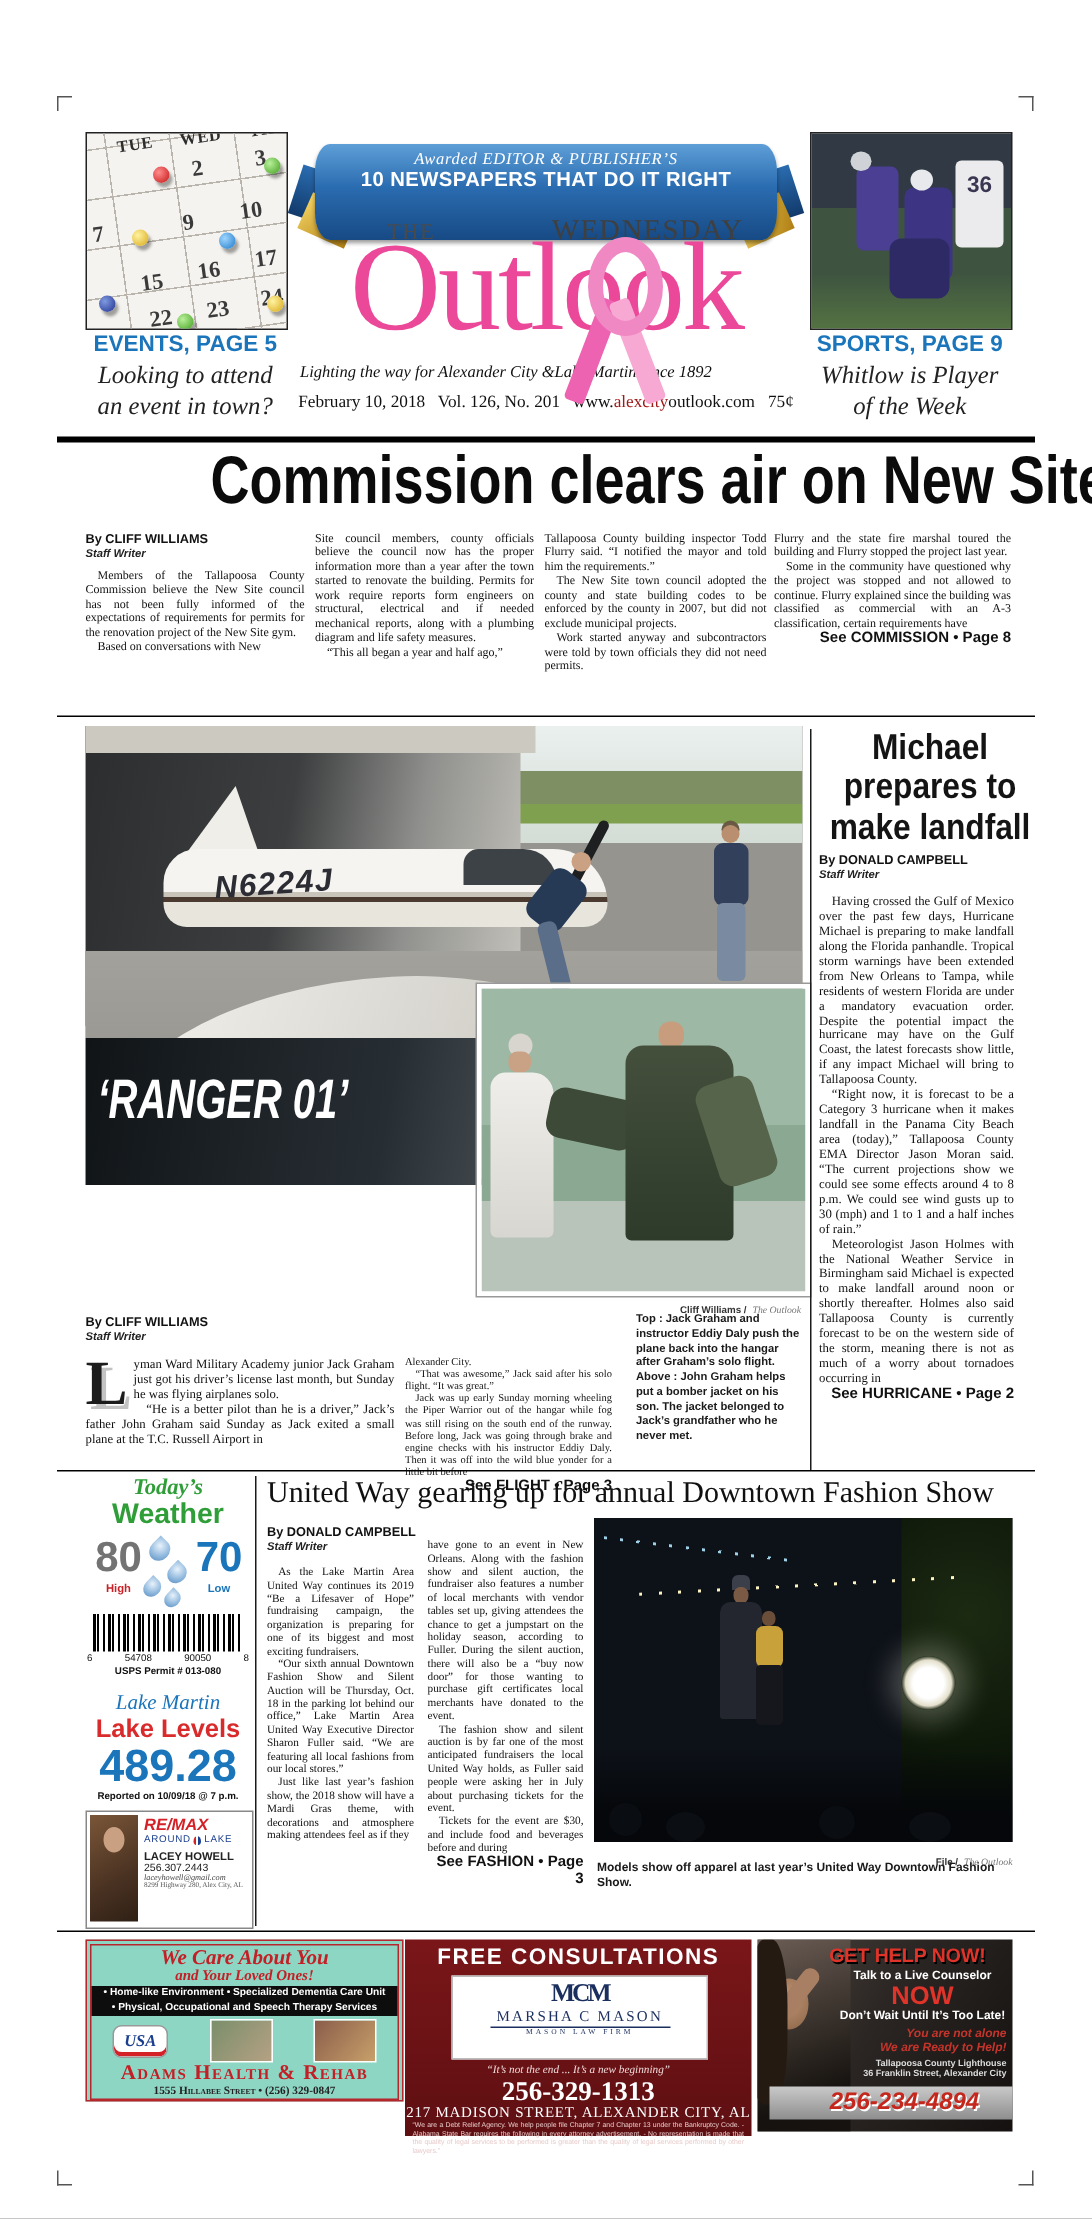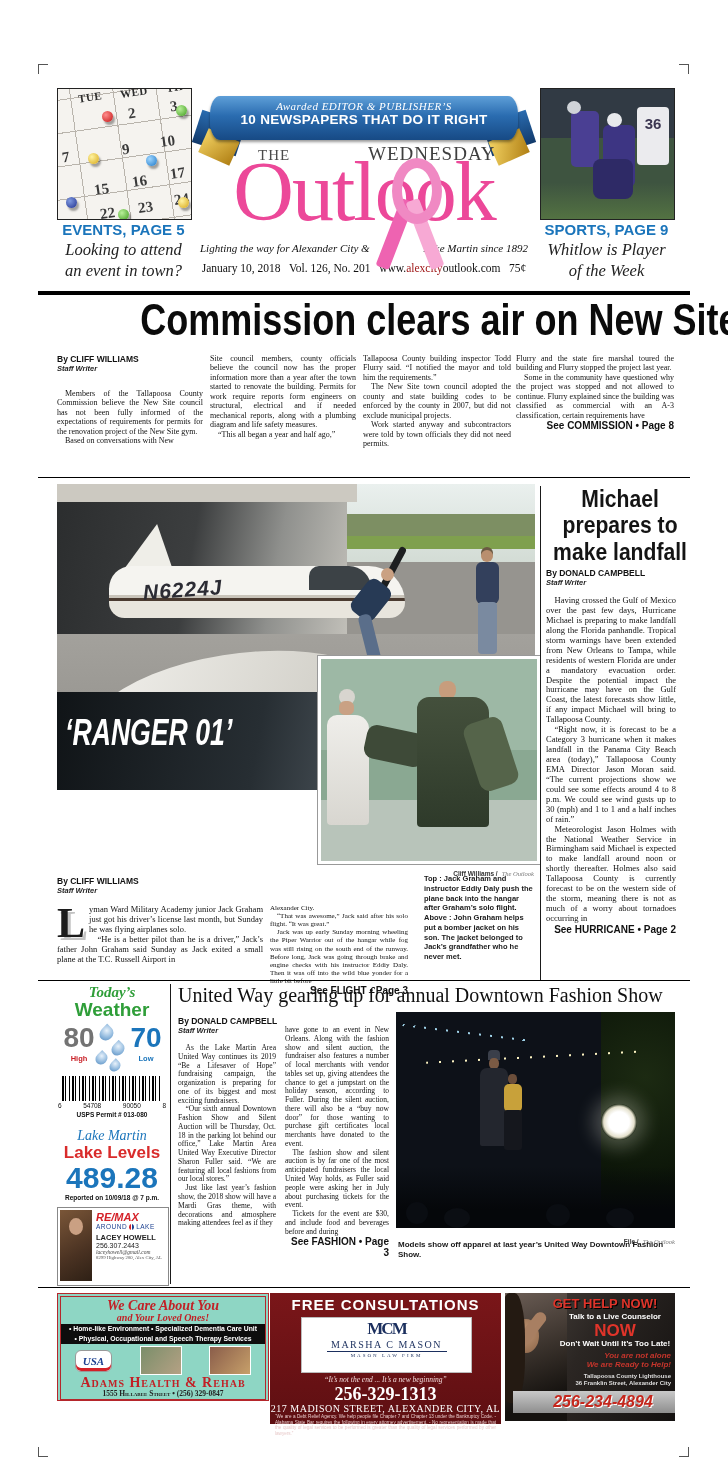--- a/index.html
+++ b/index.html
@@ -22,21 +22,21 @@
   .photo{position:absolute;overflow:hidden;}
   
   .cal{background:#f5f3ef;border:1px solid #222;}
   .calgrid{position:absolute;left:-20px;top:-14px;width:190px;height:180px;transform:rotate(-8deg);
     background-image:repeating-linear-gradient(0deg,transparent 0 32px,#b9b4ac 32px 33px),
                      repeating-linear-gradient(90deg,transparent 0 42px,#b9b4ac 42px 43px);}
   .calnum{position:absolute;font-weight:700;font-size:15px;color:#3a3a3a;transform:rotate(-8deg);}
   .calday{position:absolute;font-weight:700;font-size:11px;color:#2d2d2d;transform:rotate(-8deg);letter-spacing:.5px;}
   .pin{position:absolute;width:11px;height:11px;border-radius:50%;box-shadow:2px 3px 2px rgba(0,0,0,.35);}
   
-  .banner{position:absolute;left:14px;top:6px;width:308px;height:44px;border-radius:10px/18px;
+  .banner{position:absolute;left:14px;top:6px;width:308px;height:64px;border-radius:10px/18px;
     background:linear-gradient(#5e9fd8 0%,#2a6cb0 45%,#174a85 100%);box-shadow:0 2px 3px rgba(0,0,0,.4);}
   .banner-fold{position:absolute;width:46px;height:34px;background:linear-gradient(#2a6cb0,#123a6b);}
   .gold{position:absolute;width:34px;height:26px;background:linear-gradient(120deg,#f4d464,#b07f14);}
   .bline1{font-style:italic;font-size:11px;color:#fff;letter-spacing:.5px;}
   .bline2{font-family:"Liberation Sans",sans-serif;font-weight:800;font-size:13.5px;color:#fff;letter-spacing:.3px;}
   .nameplate{font-family:"Liberation Serif",serif;font-size:84px;line-height:1;color:#ec4899;letter-spacing:-2px;}
   .ribbon-loop{position:absolute;width:30px;height:46px;border:10px solid #f089c3;border-radius:50%;}
   .ribbon-leg{position:absolute;width:14px;height:72px;border-radius:3px;}
   .dateline{font-size:11.5px;color:#111;}
   .urlred{color:#a01a1a;}
@@ -139,41 +139,41 @@
     </div>
     <div class="abs serif" style="left:62px;top:57px;font-size:15px;color:#4a4a4a;letter-spacing:1px">THE</div>
     <div class="abs serif" style="left:172px;top:53px;font-size:19px;color:#3f3f3f;letter-spacing:1px">WEDNESDAY</div>
     <div class="abs nameplate ctr" style="left:0;top:60px;width:336px">Outlook</div>
 
     <div class="abs" style="left:188px;top:68px;width:62px;height:120px;z-index:5">
       <div class="ribbon-leg" style="left:4px;top:40px;background:#ee63b1;transform:rotate(21deg)"></div>
       <div class="ribbon-leg" style="left:34px;top:40px;background:#f7a9d4;transform:rotate(-21deg)"></div>
       <div class="ribbon-loop" style="left:8px;top:0"></div>
     </div>
-    <div class="abs" style="left:4px;top:152px;width:328px;display:flex;justify-content:space-between;font-style:italic;font-size:11px">
+    <div class="abs" style="left:4px;top:152px;width:328px;display:flex;font-style:italic;font-size:11px">
       <span>Lighting the way for Alexander City &amp;</span>
       <span>Lake Martin since 1892</span>
     </div>
     <div class="abs dateline ctr" style="left:-10px;top:172px;width:356px">
-      <span>January 10, 2018</span>&nbsp;&nbsp;
+      <span>February 10, 2018</span>&nbsp;&nbsp;
       <span>Vol. 126, No. 201</span>&nbsp;&nbsp;
       <span><span>www.</span><span class="urlred">alexcity</span><span>outlook.com</span></span>&nbsp;&nbsp;
       <span>75¢</span>
     </div>
   </div>
 
   <div class="rule" style="left:38px;top:291px;width:652px;height:4px"></div>
 
   <div class="abs ctr" style="left:55px;top:297px;width:620px;height:52px">
     <span class="headline1 cx">Commission clears air on New Site gym</span>
   </div>
   <div class="abs" style="left:57px;top:354px;width:146px">
     <div class="byline">By CLIFF WILLIAMS</div>
     <div class="byrole">Staff Writer</div>
-    <div class="body8 pre just" style="margin-top:16px"> Members of the Tallapoosa County Commission believe the New Site council has not been fully informed of the expectations of requirements for permits for the renovation project of the New Site gym.
+    <div class="body8 pre just" style="margin-top:6px"> Members of the Tallapoosa County Commission believe the New Site council has not been fully informed of the expectations of requirements for permits for the renovation project of the New Site gym.
  Based on conversations with New</div>
   </div>
   <div class="abs body8 pre just" style="left:210px;top:354px;width:146px">Site council members, county officials believe the council now has the proper information more than a year after the town started to renovate the building. Permits for work require reports form engineers on structural, electrical and if needed mechanical reports, along with a plumbing diagram and life safety measures.
  “This all began a year and half ago,”</div>
   <div class="abs body8 pre just" style="left:363px;top:354px;width:148px">Tallapoosa County building inspector Todd Flurry said. “I notified the mayor and told him the requirements.”
  The New Site town council adopted the county and state building codes to be enforced by the county in 2007, but did not exclude municipal projects.
  Work started anyway and subcontractors were told by town officials they did not need permits.</div>
   <div class="abs" style="left:516px;top:354px;width:158px">
     <div class="body8 pre just">Flurry and the state fire marshal toured the building and Flurry stopped the project last year.
  Some in the community have questioned why the project was stopped and not allowed to continue. Flurry explained since the building was classified as commercial with an A-3 classification, certain requirements have</div>

